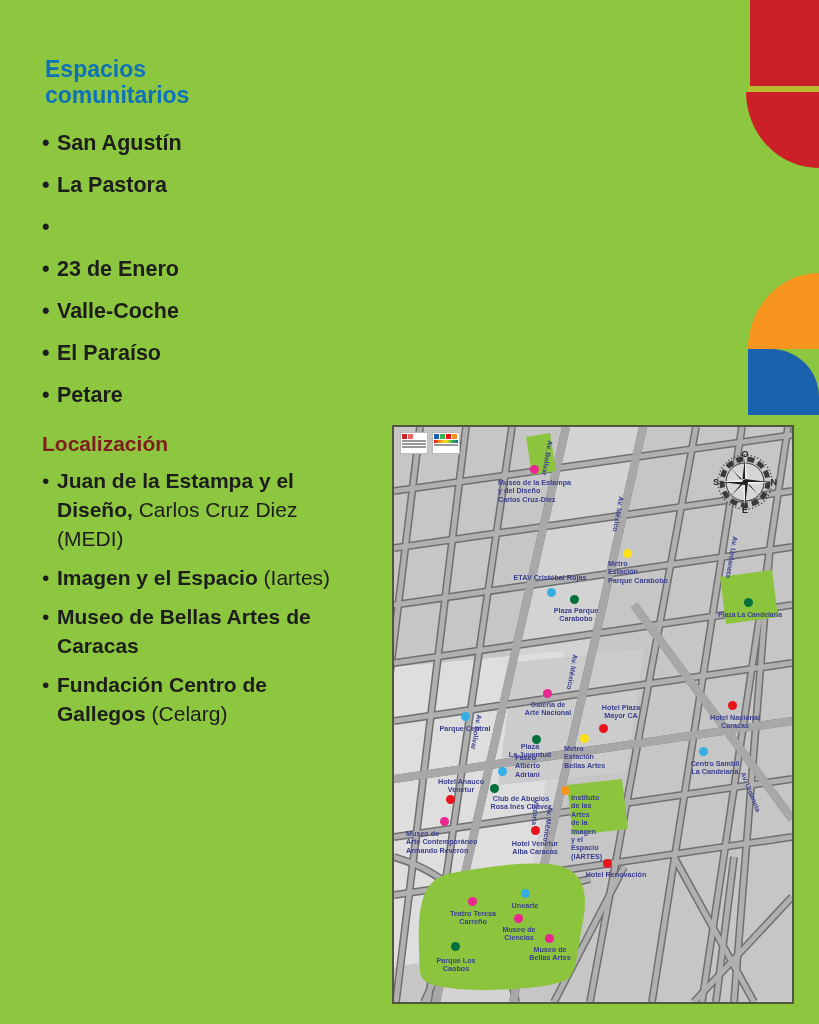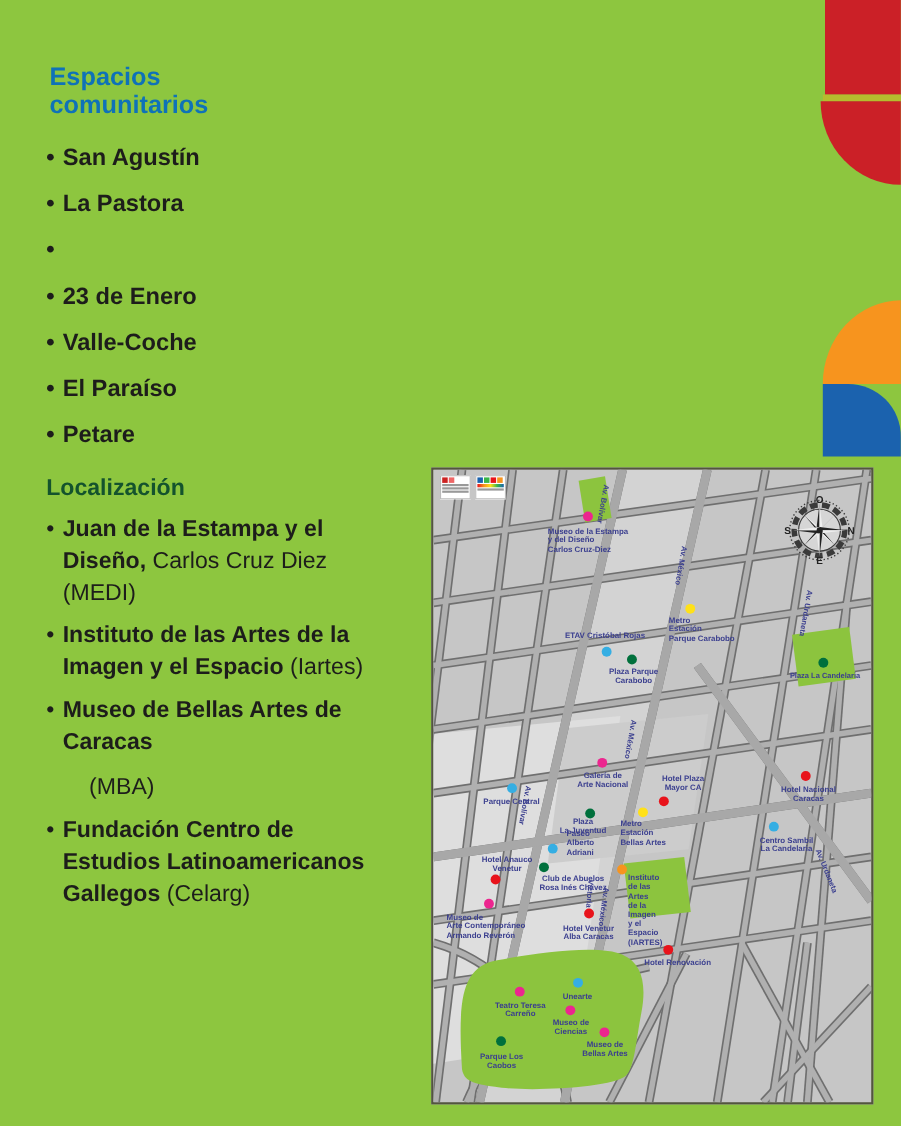--- a/index.html
+++ b/index.html
@@ -9,21 +9,21 @@
     font-family:"Liberation Sans","DejaVu Sans",sans-serif;
     -webkit-font-smoothing:antialiased;
   }
   
   .h1{
     position:absolute;left:45px;top:56px;width:200px;
     font-size:23px;font-weight:bold;color:#0f72b8;line-height:26px;
   }
   .h2{
     position:absolute;left:42px;top:432px;
-    font-size:21px;font-weight:bold;color:#14532d;text-align:right;
+    font-size:21px;font-weight:bold;color:#7f1d1d;text-align:right;
   }
   .list{position:absolute;left:42px;color:#1d1d1b;}
   .list1{top:131px;width:330px;font-size:21.5px;font-weight:bold;line-height:25px;}
   .list2{top:466px;width:352px;font-size:21px;line-height:29px;}
   .li{display:flex;align-items:flex-start;}
   .list1 .li{margin-bottom:17px;}
   .list2 .li{margin-bottom:10px;}
   .bullet{width:15px;flex:0 0 15px;}
   .li .txt{white-space:pre-line;}
   .list2 .b{font-weight:bold;}
@@ -109,29 +109,29 @@
     </div>
   </div>
 <div class="h2">Localización</div>
 <div class="list list2">
     <div class="li">
       <span class="bullet">•</span>
       <span class="txt"><div class="line"><span class="b">Juan de la Estampa y el</span></div><div class="line"><span class="b">Diseño,</span><span class="r"> Carlos Cruz Diez</span></div><div class="line"><span class="r">(MEDI)</span></div></span>
     </div>
     <div class="li">
       <span class="bullet">•</span>
-      <span class="txt"><div class="line"><span class="b">Instituto de las Artes de la</span></div><div class="line"><span class="b">Imagen y el Espacio</span><span class="r"> (Iartes)</span></div></span>
-    </div>
-    <div class="li">
-      <span class="bullet">•</span>
-      <span class="txt"><div class="line"><span class="b">Museo de Bellas Artes de</span></div><div class="line"><span class="b">Caracas</span></div><div class="line indent"><span class="r">(MBA)</span></div></span>
-    </div>
-    <div class="li">
-      <span class="bullet">•</span>
-      <span class="txt"><div class="line"><span class="b">Fundación Centro de</span></div><div class="line"><span class="b">Estudios Latinoamericanos</span></div><div class="line"><span class="b">Gallegos</span><span class="r"> (Celarg)</span></div></span>
+      <span class="txt"><div class="line"><span class="b">Imagen y el Espacio</span><span class="r"> (Iartes)</span></div></span>
+    </div>
+    <div class="li">
+      <span class="bullet">•</span>
+      <span class="txt"><div class="line"><span class="b">Museo de Bellas Artes de</span></div><div class="line"><span class="b">Caracas</span></div></span>
+    </div>
+    <div class="li">
+      <span class="bullet">•</span>
+      <span class="txt"><div class="line"><span class="b">Fundación Centro de</span></div><div class="line"><span class="b">Gallegos</span><span class="r"> (Celarg)</span></div></span>
     </div>
   </div>
 
 <div class="map">
   <svg class="grid" width="398" height="575" viewBox="0 0 398 575">
     <rect x="0" y="0" width="398" height="575" fill="#c6c6c6"></rect>
 
     <polygon points="172,0 249,0 119,575 42,575" fill="#d3d3d3"></polygon>
     <polygon points="0,240 170,224 128,520 0,540" fill="#dedede"></polygon>
     <polygon points="120,235 250,222 232,345 104,358" fill="#cccccc"></polygon>

